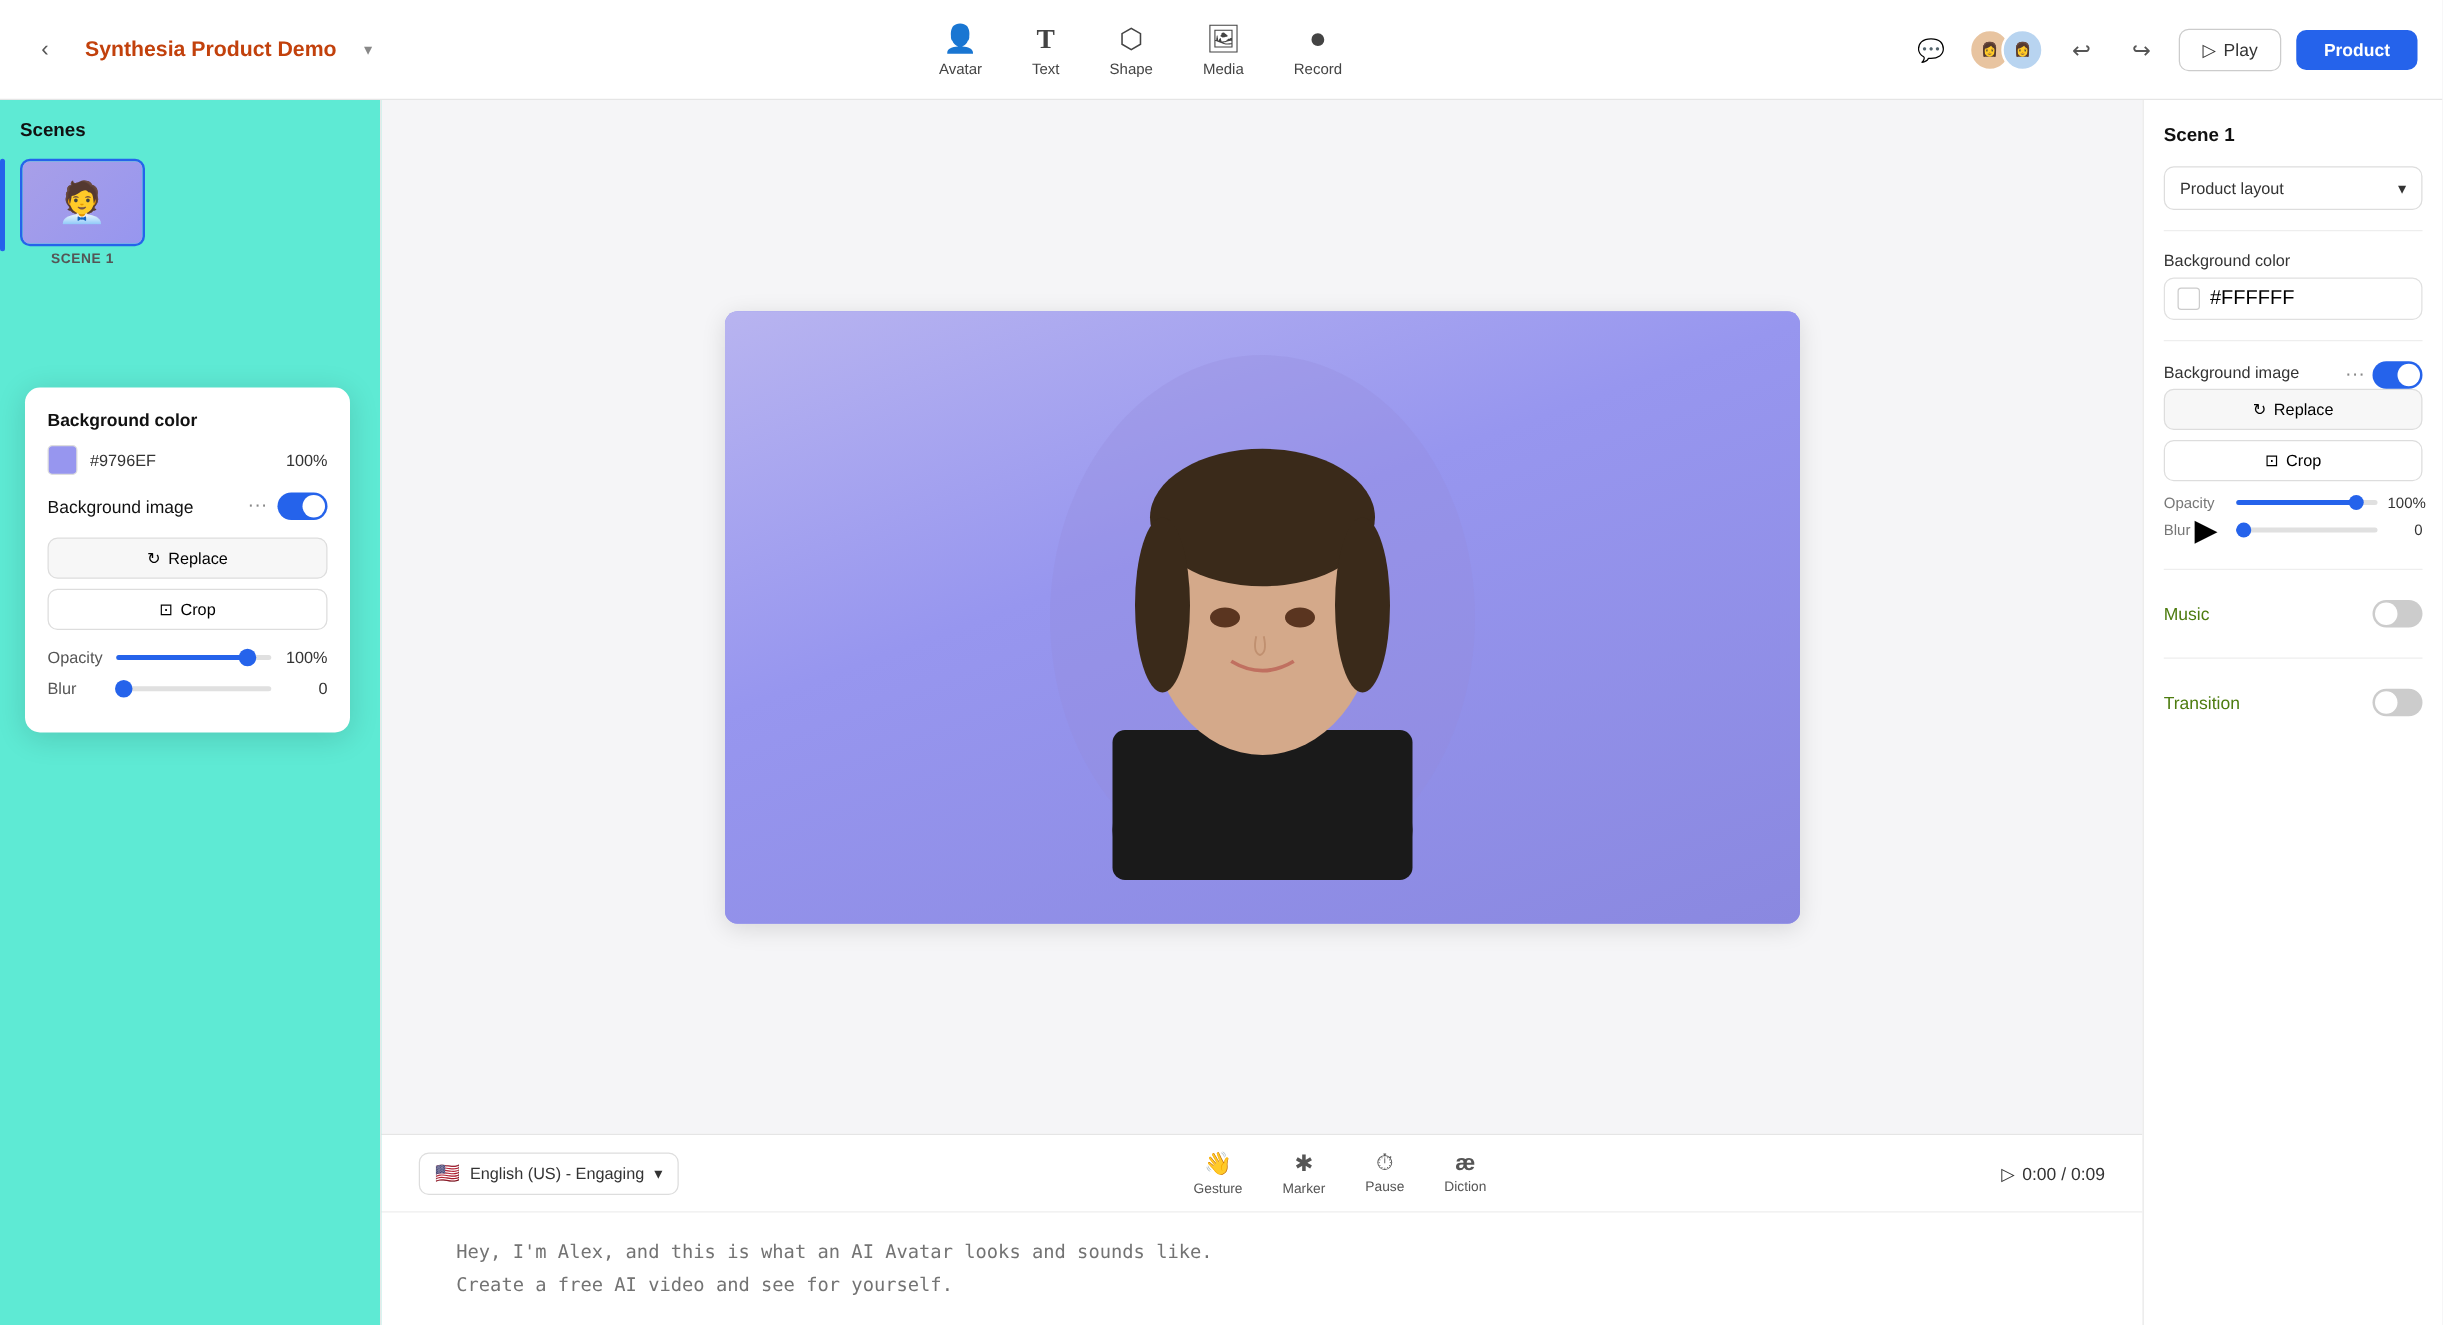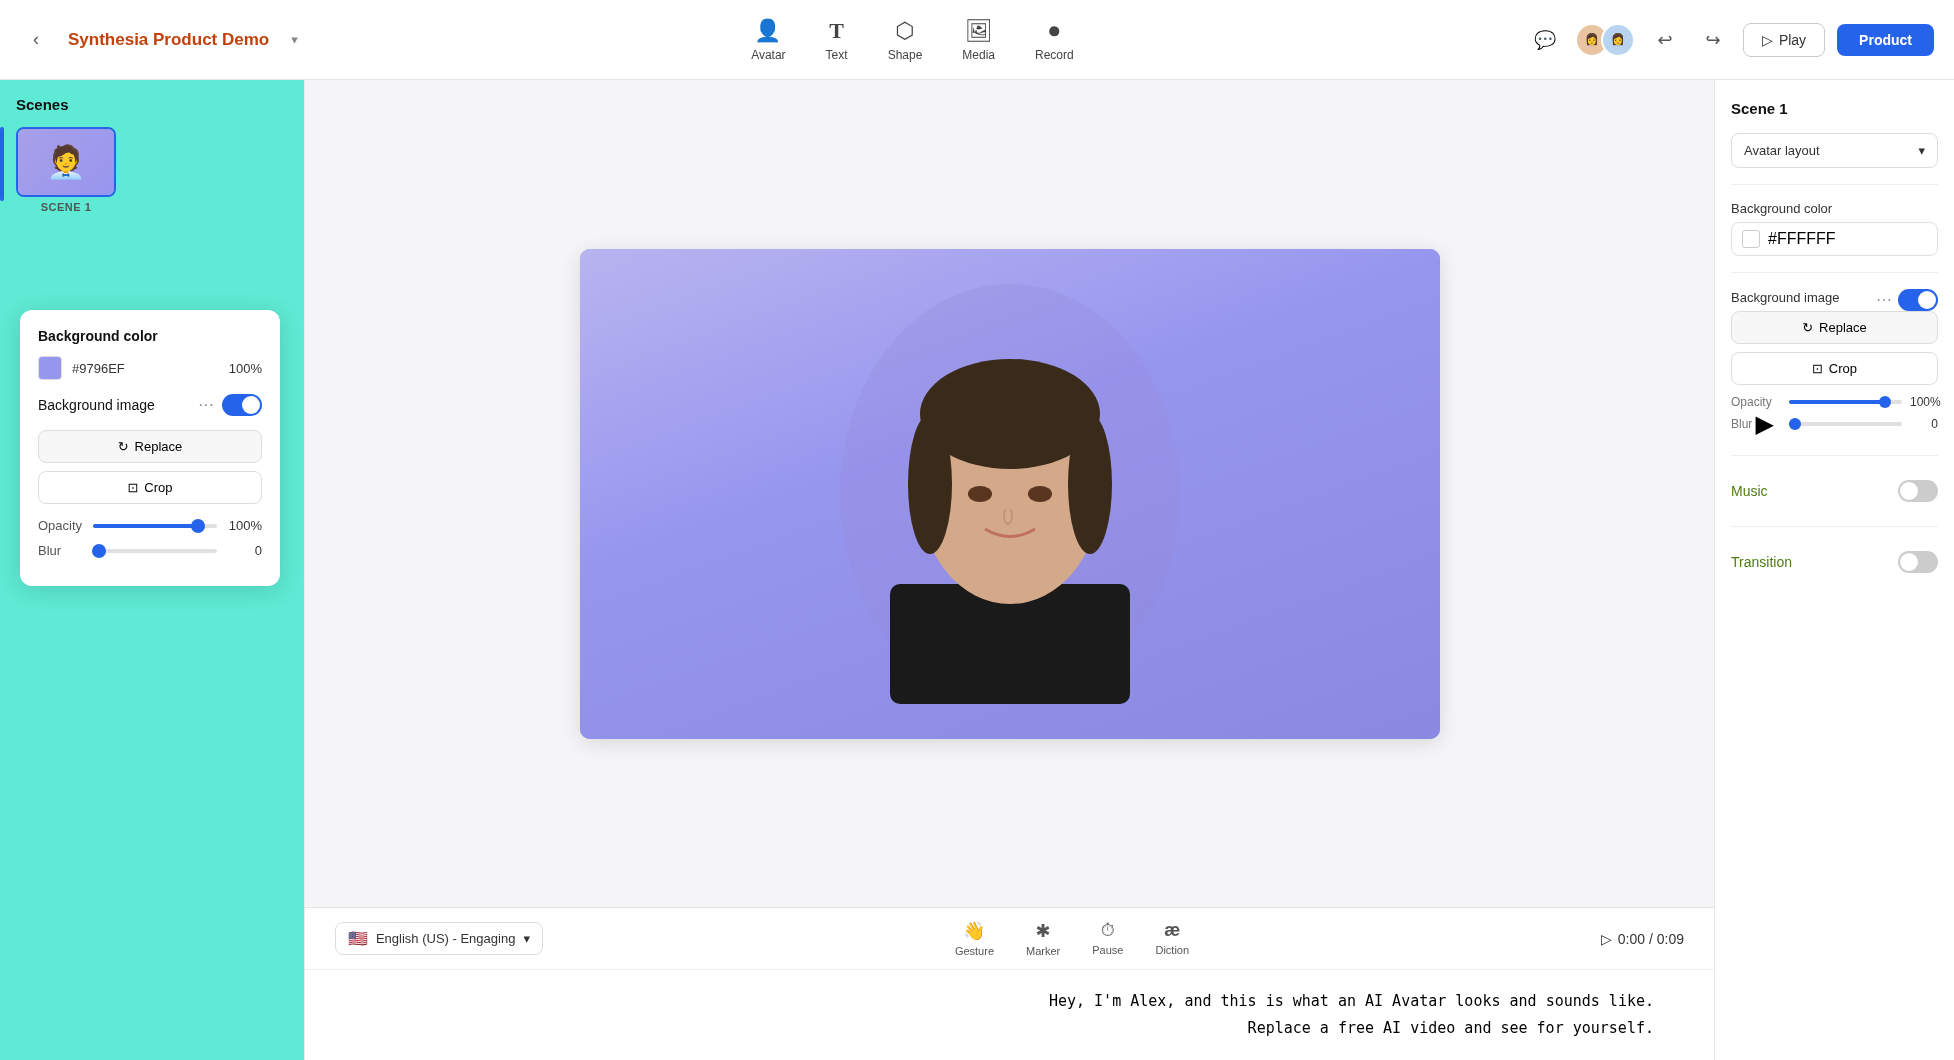--- a/index.html
+++ b/index.html
@@ -63,21 +63,21 @@
 
     
     .script-area { background: #fff; border-top: 1px solid #e5e5e5; padding: 0; }
     .script-toolbar { display: flex; align-items: center; justify-content: space-between; padding: 12px 30px; border-bottom: 1px solid #eee; }
     .lang-selector { display: flex; align-items: center; gap: 8px; padding: 6px 12px; border: 1.5px solid #ddd; border-radius: 8px; cursor: pointer; font-size: 13px; color: #333; }
     .flag-icon { font-size: 16px; }
     .script-tools { display: flex; gap: 32px; }
     .script-tool { display: flex; flex-direction: column; align-items: center; gap: 3px; cursor: pointer; font-size: 11px; color: #555; }
     .script-tool-icon { font-size: 18px; }
     .timer { font-size: 14px; color: #333; display: flex; align-items: center; gap: 6px; }
-    .script-text { padding: 18px 60px; font-family: monospace; font-size: 15px; line-height: 1.8; color: #000000; text-align: right; }
+    .script-text { padding: 18px 60px; font-family: monospace; font-size: 15px; line-height: 1.8; color: #737373; text-align: left; }
 
     
     .right-panel { width: 240px; background: #fff; border-left: 1px solid #e8e8e8; padding: 20px 16px; display: flex; flex-direction: column; gap: 16px; overflow-y: auto; }
     .right-section-title { font-size: 15px; font-weight: 600; color: #111; }
     .layout-dropdown { display: flex; align-items: center; justify-content: space-between; padding: 9px 12px; border: 1.5px solid #ddd; border-radius: 8px; cursor: pointer; font-size: 13px; color: #333; }
     .right-label { font-size: 13px; font-weight: 500; color: #333; margin-bottom: 6px; }
     .right-color-row { display: flex; align-items: center; gap: 8px; padding: 7px 10px; border: 1.5px solid #e0e0e0; border-radius: 8px; }
     .right-color-swatch { width: 18px; height: 18px; background: #fff; border: 1px solid #ccc; border-radius: 3px; }
     .right-row { display: flex; align-items: center; justify-content: space-between; }
     .right-replace-btn { width: 100%; padding: 8px; border: 1.5px solid #ddd; border-radius: 8px; background: #f7f7f7; font-size: 13px; font-weight: 500; cursor: pointer; display: flex; align-items: center; justify-content: center; gap: 6px; margin-bottom: 8px; }
@@ -255,31 +255,31 @@
               <span>Diction</span>
             </div>
           </div>
           <div class="timer">
             <span>▷</span>
             <span>0:00 / 0:09</span>
           </div>
         </div>
         <div class="script-text">
           <div>Hey, I'm Alex, and this is what an AI Avatar looks and sounds like.</div>
-          <div>Replace a free AI video and see for yourself.</div>
+          <div>Create a free AI video and see for yourself.</div>
         </div>
       </div>
     </div>
 
     <div class="right-panel">
       <div class="right-section-title">Scene 1</div>
 
       <div>
         <div class="layout-dropdown">
-          <span>Avatar layout</span>
+          <span>Product layout</span>
           <span>▾</span>
         </div>
       </div>
 
       <div class="divider"></div>
 
       <div>
         <div class="right-label">Background color</div>
         <div class="right-color-row">
           <div class="right-color-swatch"></div>

